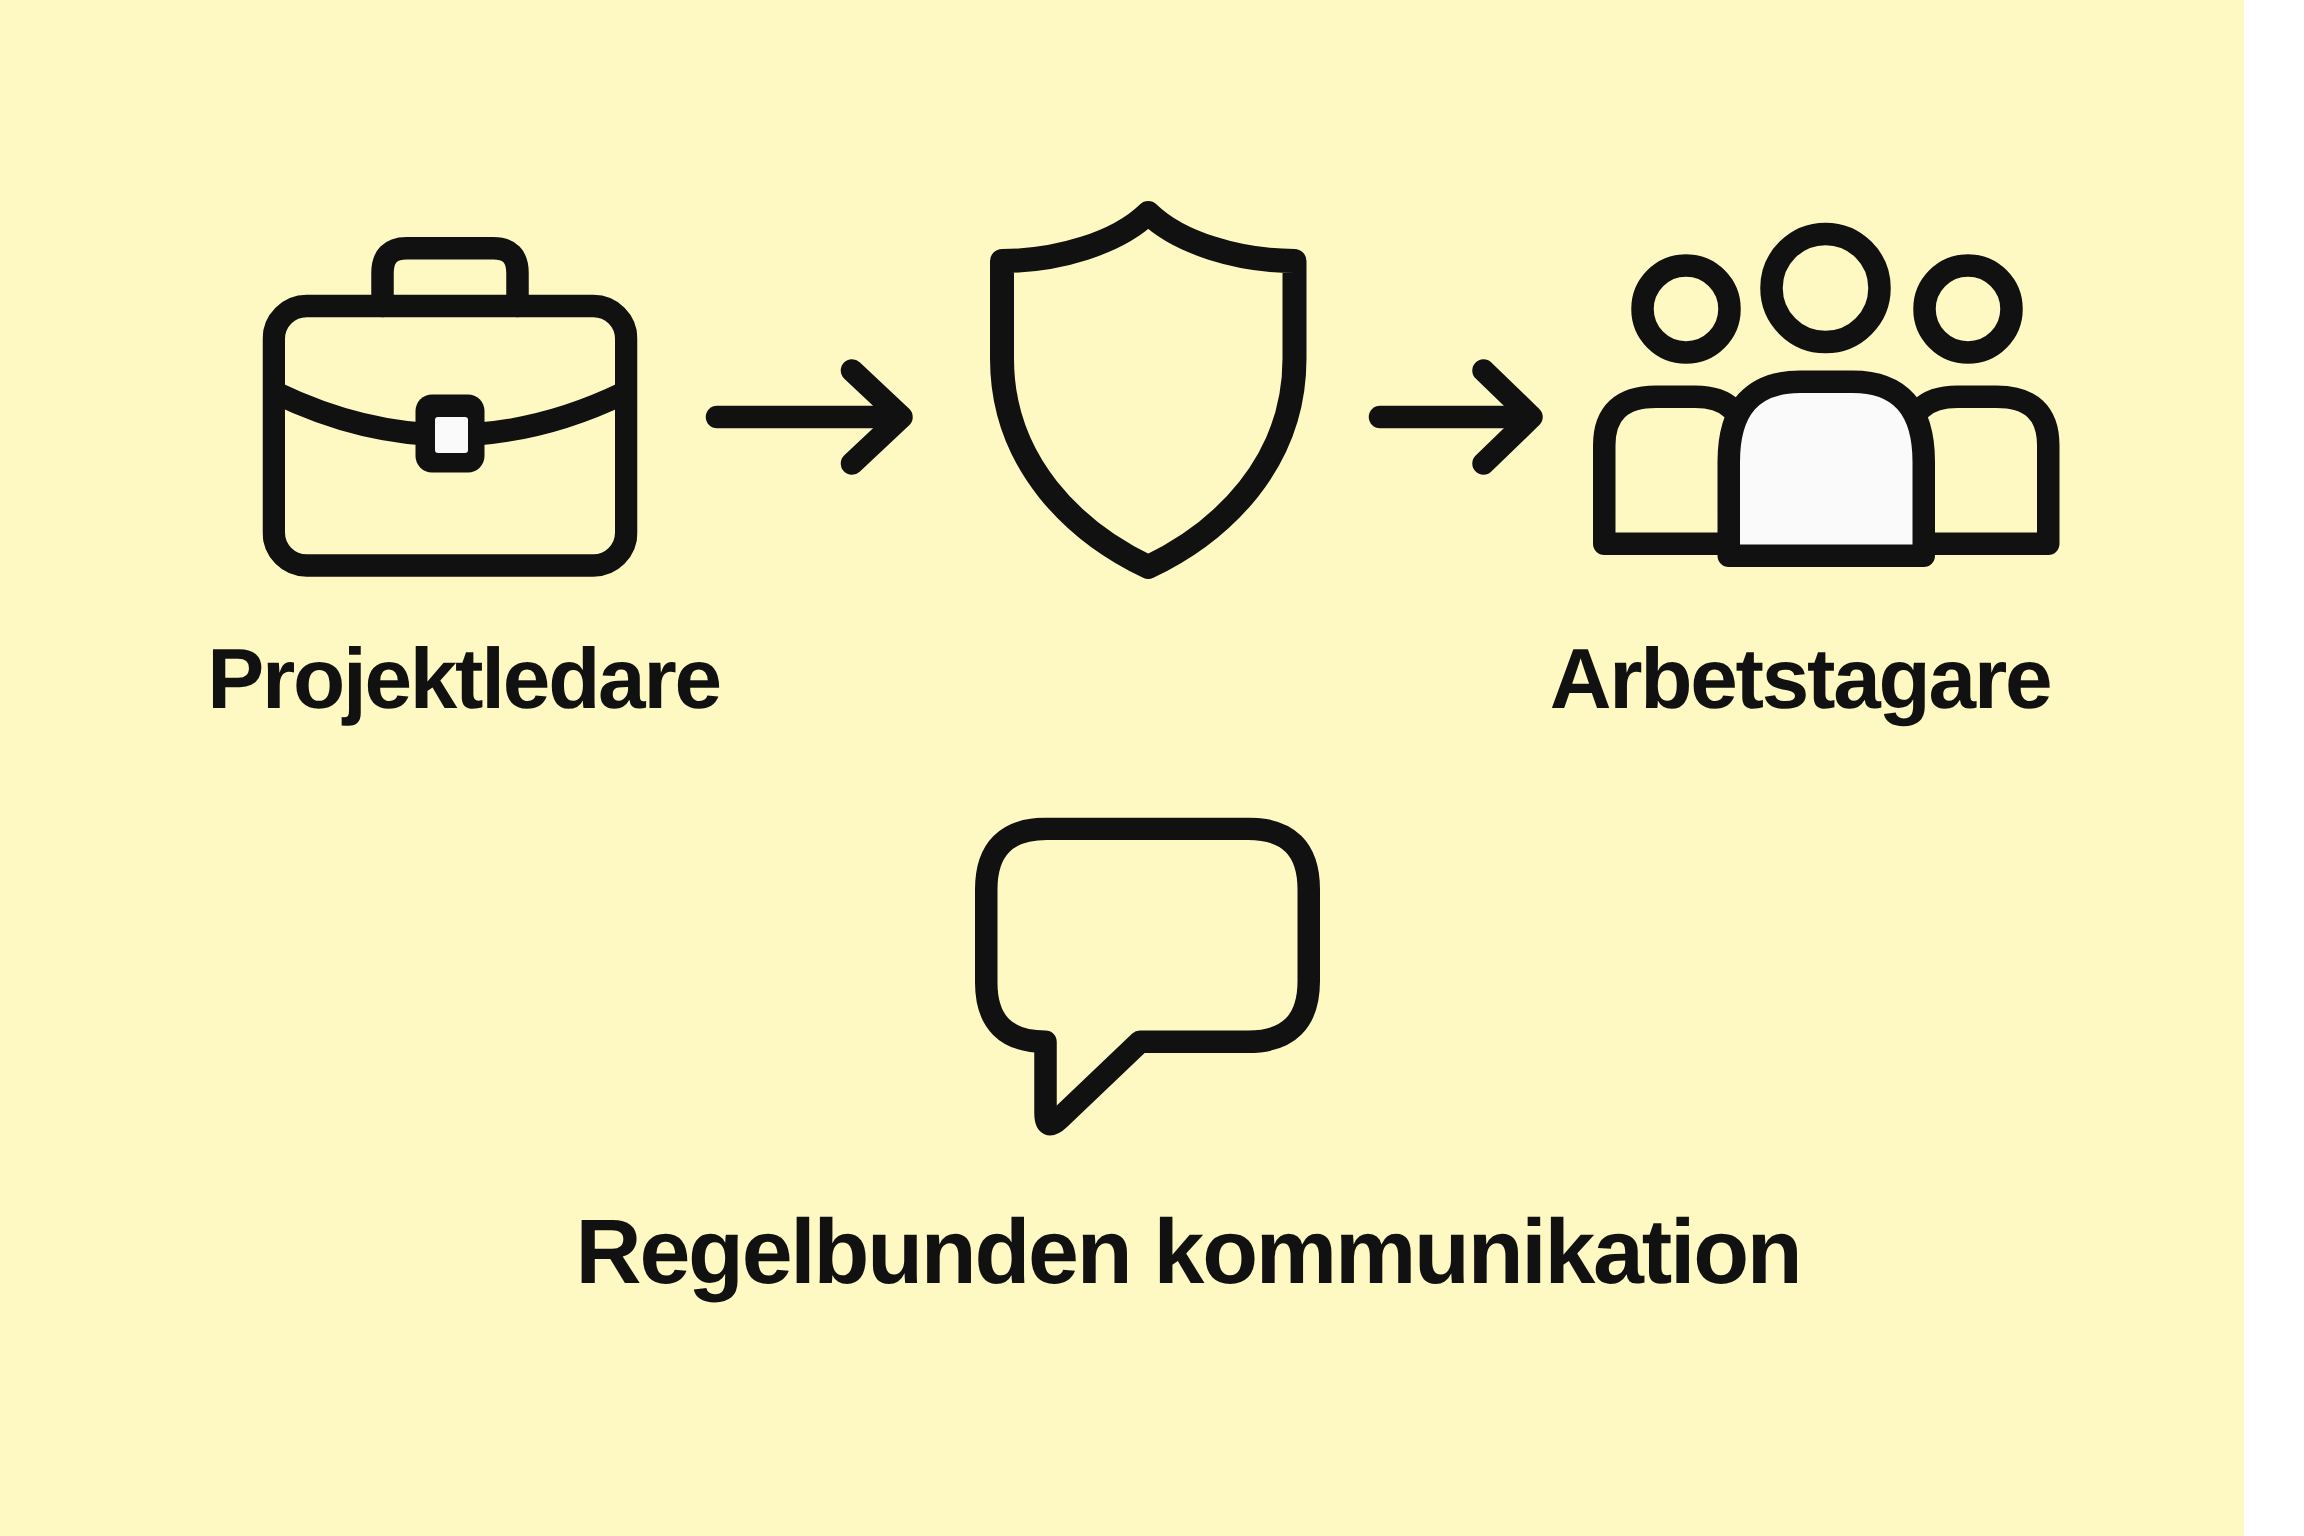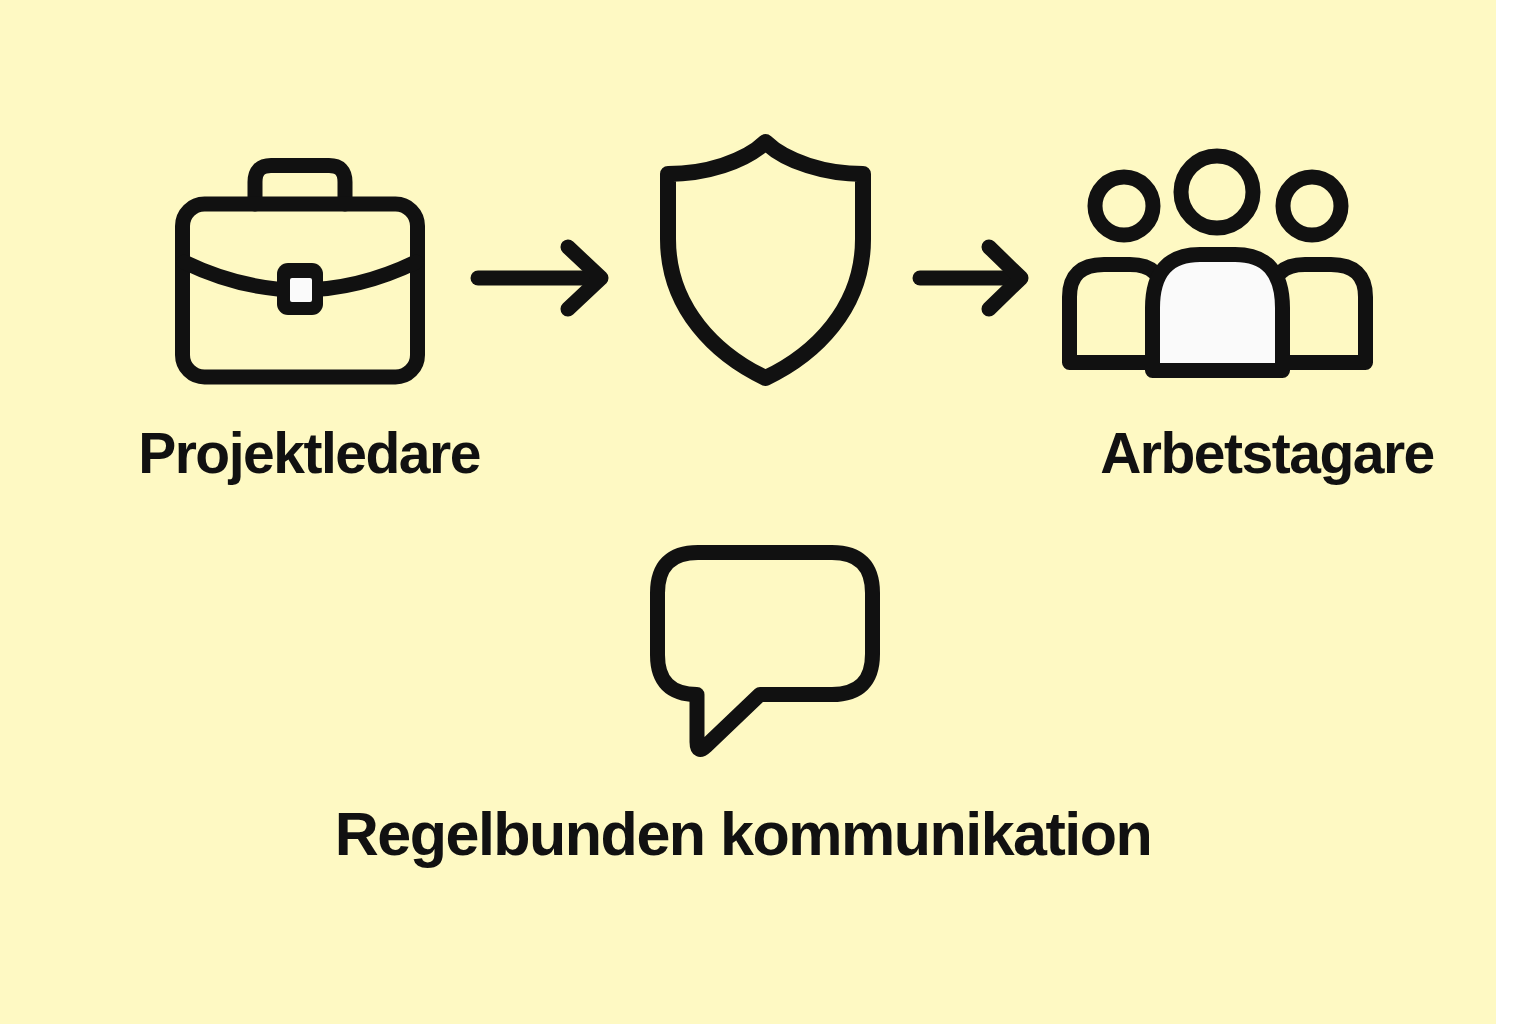--- a/index.html
+++ b/index.html
@@ -85,22 +85,22 @@
   <div class="abs icon" style="left:1060px; top:145px; width:315px; height:240px;">
     <svg viewBox="0 0 315 240" xmlns="http://www.w3.org/2000/svg">
       <circle class="stroke" stroke-width="15" cx="64" cy="61" r="29"></circle>
       <circle class="stroke" stroke-width="15" cx="252" cy="61" r="29"></circle>
       <path class="stroke" stroke-width="15" d="M 9.5 217.5 V 152 Q 9.5 119.5 44 119.5 H 70 Q 103 119.5 103 152 V 217.5 Z"></path>
       <path class="stroke" stroke-width="15" d="M 305.5 217.5 V 152 Q 305.5 119.5 271 119.5 H 245 Q 212 119.5 212 152 V 217.5 Z"></path>
       <circle class="stroke" stroke-width="15" cx="157" cy="47" r="36"></circle>
       <path class="stroke fill-bg" stroke-width="15" d="M 92.5 225.5 V 163 Q 92.5 109.5 140 109.5 H 175 Q 222.5 109.5 222.5 163 V 225.5 Z"></path>
     </svg>
   </div>
-  <div class="node-label" style="left:1267px;">Arbetstagare</div>
+  <div class="node-label" style="left:1200px;">Arbetstagare</div>
 
   <div class="abs icon" style="left:650px; top:545px; width:230px; height:215px;">
     <svg viewBox="0 0 230 215" xmlns="http://www.w3.org/2000/svg">
       <path class="stroke" stroke-width="15" d="M 48 7.5 H 182 Q 222.5 7.5 222.5 48 V 109 Q 222.5 149.5 182 149.5 H 110 L 56 201 Q 47 209.5 47 197 V 149.5 Q 7.5 149.5 7.5 110 V 48 Q 7.5 7.5 48 7.5 Z"></path>
     </svg>
   </div>
-  <div class="caption-label" style="left:743px;">Regelbunden kommunikation</div>
+  <div class="caption-label" style="left:792px;">Regelbunden kommunikation</div>
 
 </div>
 
 </body></html>

